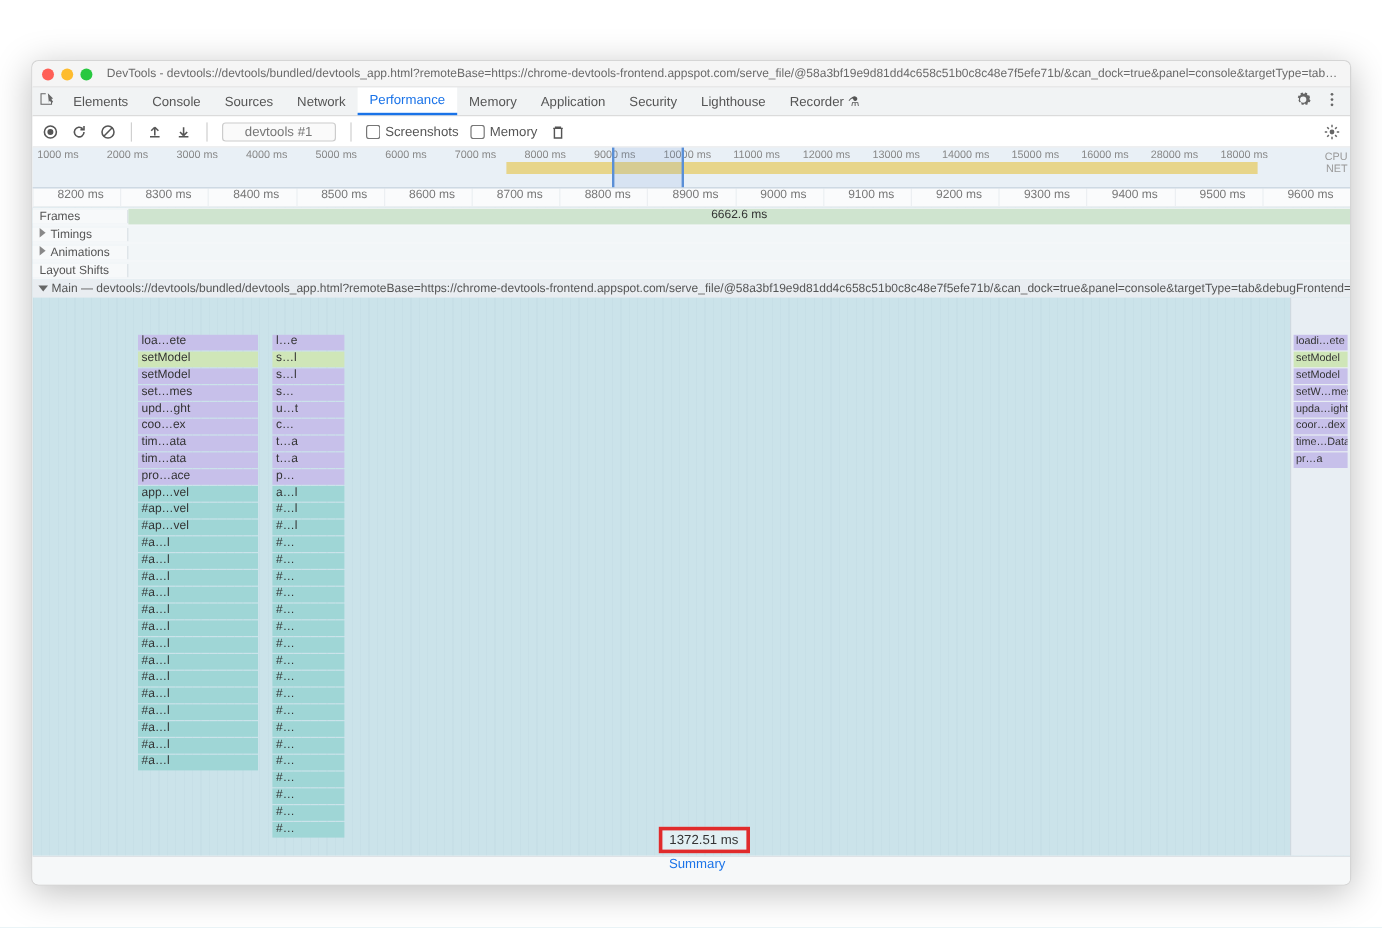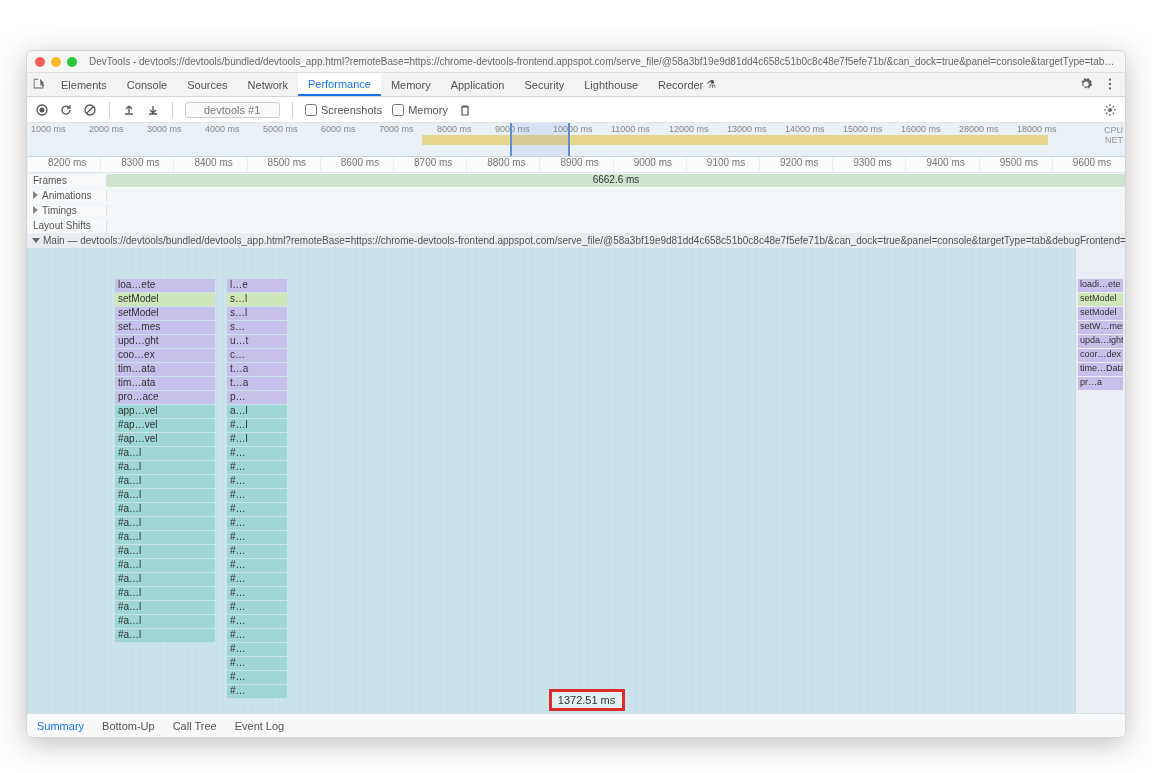--- a/index.html
+++ b/index.html
@@ -116,21 +116,21 @@
 
 .main-header{
   height:15px; background:#e9edf1; font-size:10px; color:#555;
   display:flex; align-items:center; padding-left:2px; white-space:nowrap; overflow:hidden;
 }
 .main-header .tri{display:inline-block; width:0;height:0;border-left:4px solid transparent;border-right:4px solid transparent;border-top:5px solid #666; margin:0 3px; transform:rotate(0);}
 .anim .tri2{display:inline-block;width:0;height:0;border-top:4px solid transparent;border-bottom:4px solid transparent;border-left:5px solid #888;margin-right:4px;}
 
 .bottom-tabs{
   height:24px; border-top:1px solid #d8dde1; background:#f6f8f9;
-  display:flex; align-items:center; font-size:11px; gap:18px; padding-left:10px; color:#555;
+  display:flex; align-items:center; font-size:11px; gap:18px; padding-left:10px; color:#555;flex-direction:column;
 }
 .bottom-tabs .bt.active{color:#1a73e8;}
 </style>
 </head>
 <body>
 
 <div class="window">
 
   <div class="titlebar">
     <div class="traffic">
@@ -273,25 +273,25 @@
     </div>
 
   <div class="flame">
 
     <div class="track-rows" style="background:#f2f6f8;">
       <div class="row">
         <div class="lab">Frames</div>
         <div class="bar clr-frame" style="flex:1;text-align:center">6662.6 ms</div>
       </div>
       <div class="row anim">
+        <div class="lab"><span class="tri2"></span><span>Timings</span></div>
+        <div style="flex:1"></div>
+      </div>
+      <div class="row anim">
         <div class="lab"><span class="tri2"></span><span>Animations</span></div>
-        <div style="flex:1"></div>
-      </div>
-      <div class="row anim">
-        <div class="lab"><span class="tri2"></span><span>Timings</span></div>
         <div style="flex:1"></div>
       </div>
       <div class="row">
         <div class="lab">Layout Shifts</div>
         <div style="flex:1"></div>
       </div>
     </div>
 
     <div class="main-header">
       <span class="tri"></span>

